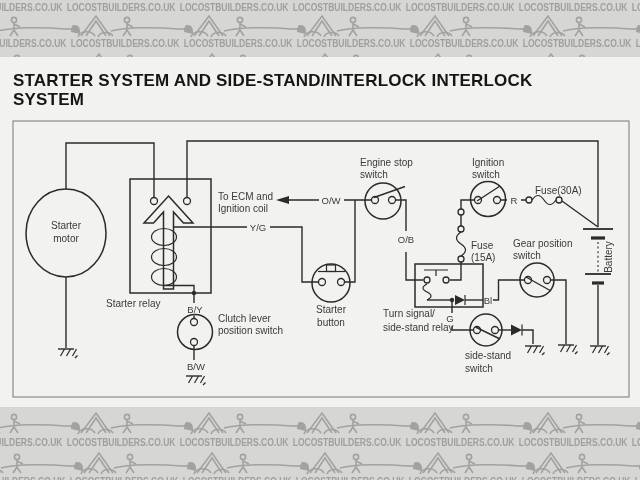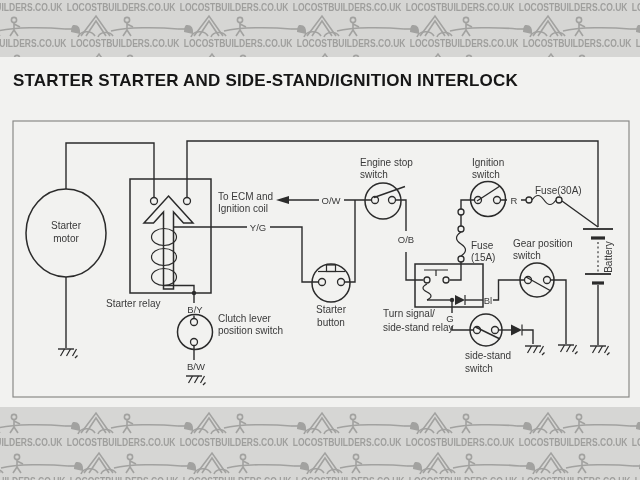--- a/index.html
+++ b/index.html
@@ -190,21 +190,22 @@
   <span class="wm-unit">LOCOSTBUILDERS.CO.UK</span>
       <span class="wm-unit">LOCOSTBUILDERS.CO.UK</span>
       <span class="wm-unit">LOCOSTBUILDERS.CO.UK</span>
       <span class="wm-unit">LOCOSTBUILDERS.CO.UK</span>
       <span class="wm-unit">LOCOSTBUILDERS.CO.UK</span>
       <span class="wm-unit">LOCOSTBUILDERS.CO.UK</span>
     </div>
 </div>
 
 <div class="title">
-  <div>STARTER STARTER AND SIDE-STAND/IGNITION INTERLOCK</div>
+  <div>STARTER SYSTEM AND SIDE-STAND/INTERLOCK INTERLOCK</div>
+  <div>SYSTEM</div>
 </div>
 
 <svg class="diagram" width="640" height="480" viewBox="0 0 640 480">
 
   <rect class="frame" x="13" y="121" width="616" height="276"></rect>
 
   <g>
     <path class="wire" d="M66,189 V143 H154 V197.5"></path>
     <path class="wire" d="M187,197.5 V141 H598 V227"></path>
     <path class="wire" d="M66,277 V348"></path>

